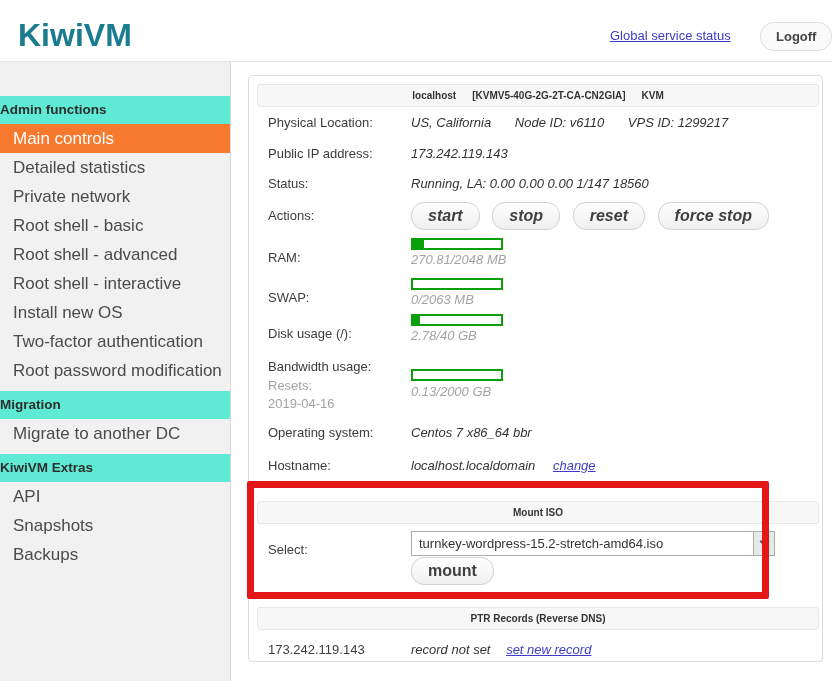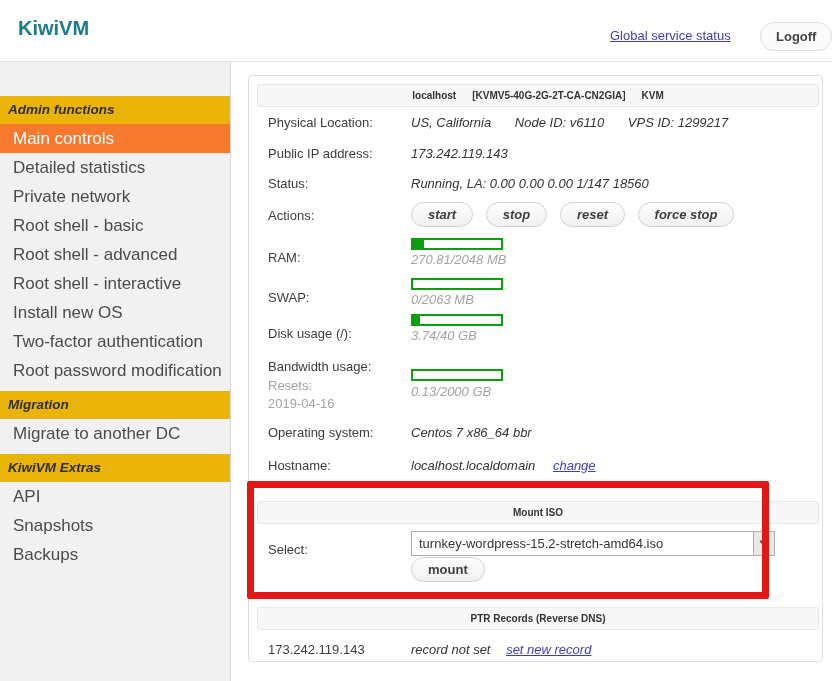--- a/index.html
+++ b/index.html
@@ -2,44 +2,44 @@
 <html><head>
 <meta charset="utf-8">
 <style>
   * { margin:0; padding:0; box-sizing:border-box; }
   html,body { background:#fff; }
   body { font-family:"Liberation Sans", sans-serif; font-size:13px; color:#333; }
   .viewport { position:relative; width:832px; height:681px; background:#fff; overflow:hidden; }
 
   
   .topbar { position:absolute; left:0; top:0; width:832px; height:62px; background:#fff; border-bottom:1px solid #e4e4e4; }
-  .logo { position:absolute; left:18px; top:17px; font-size:20px; font-weight:bold; color:#1b7b90; }
+  .logo { position:absolute; left:18px; top:17px; font-size:32px; font-weight:bold; color:#1b7b90; }
   .global-link { position:absolute; left:610px; top:28px; color:#3c3cc8; text-decoration:underline; font-size:13px; cursor:pointer; }
   .logoff-btn { position:absolute; left:760px; top:22px; padding:6px 15px; border:1px solid #ddd; border-radius:14px; background:#fafafa; font-weight:bold; color:#444; font-size:13px; cursor:pointer; }
 
   
   .sidebar { position:absolute; left:0; top:62px; width:231px; height:619px; background:#f1f1f1; border-right:1px solid #d8d8d8; }
   .nav-spacer { height:28px; }
-  .nav-header { height:28px; line-height:28px; padding-left:8px; background:#eab308; font-weight:bold; color:#2e2e2e; font-size:13.5px; margin-top:6px;font-style:italic; }
+  .nav-header { height:28px; line-height:28px; background:#5eead4; font-weight:bold; color:#2e2e2e; font-size:13.5px; margin-top:6px; }
   .nav-header:first-of-type { margin-top:0; }
   .nav-item { height:29px; line-height:29px; padding-left:13px; color:#4b4b4b; font-size:17px; cursor:pointer; }
   .nav-item.active { background:#f6792e; color:#fff; }
 
   
   .panel { position:absolute; left:248px; top:75px; width:575px; height:587px; border:1px solid #ddd; border-radius:4px; background:#fff; }
   .section-bar { position:absolute; left:8px; width:562px; height:23px; line-height:22px; background:#f7f7f7; border:1px solid #e7e7e7; border-radius:3px; text-align:center; font-weight:bold; font-size:10px; color:#333; }
   .titlebar { top:8px; }
   .titlebar span { margin:0 8px; }
   .row-label { position:absolute; left:19px; color:#3c3c3c; }
   .row-value { position:absolute; left:162px; color:#333;font-style:italic; }
   .gap-left { margin-left:20px; }
   .gray { color:#a3a3a3; }
   .link { color:#3c3cc8; text-decoration:underline; cursor:pointer; }
 
-  .pill-btn { display:inline-block; padding:4px 16px; border:1px solid #d2d2d2; border-radius:13px; background:linear-gradient(#fefefe,#f0f0f0); font-weight:bold; font-size:13px; color:#3f3f3f; margin-right:9px; cursor:pointer; }
+  .pill-btn { display:inline-block; padding:4px 16px; border:1px solid #d2d2d2; border-radius:13px; background:linear-gradient(#fefefe,#f0f0f0); font-weight:bold; font-size:16px; color:#3f3f3f; margin-right:9px; cursor:pointer; }
 
   .meter { position:absolute; left:162px; width:92px; height:12px; border:2px solid #0ba00b; background:#fff; }
   .meter-fill { height:100%; background:#0ba00b; }
 
   
   .iso-select { position:absolute; left:162px; top:455px; width:364px; height:25px; border:1px solid #ababab; background:#fff; display:flex; cursor:pointer; }
   .iso-select-text { flex:1; line-height:23px; padding-left:7px; color:#333; white-space:nowrap; overflow:hidden; }
   .iso-select-arrow { width:21px; background:#e8e8e8; border-left:1px solid #adadad; display:flex; align-items:center; justify-content:center; }
   .chev { width:7px; height:7px; border-right:2px solid #555; border-bottom:2px solid #555; transform:rotate(45deg); margin-top:-4px; }
 
@@ -113,21 +113,21 @@
     <div class="row-label" style="top:214px">SWAP:</div>
     <div class="meter" style="top:202px">
       <div class="meter-fill" style="width:0%"></div>
     </div>
     <div class="row-value gray" style="top:216px">0/2063 MB</div>
 
     <div class="row-label" style="top:250px">Disk usage (/):</div>
     <div class="meter" style="top:238px">
       <div class="meter-fill" style="width:8%"></div>
     </div>
-    <div class="row-value gray" style="top:252px">3.74/40 GB</div>
+    <div class="row-value gray" style="top:252px">2.78/40 GB</div>
 
     <div class="row-label" style="top:283px">Bandwidth usage:</div>
     <div class="row-label gray" style="top:302px">Resets:</div>
     <div class="row-label gray" style="top:320px">2019-04-16</div>
     <div class="meter" style="top:293px">
       <div class="meter-fill" style="width:0%"></div>
     </div>
     <div class="row-value gray" style="top:308px">0.13/2000 GB</div>
 
     <div class="row-label" style="top:349px">Operating system:</div>

